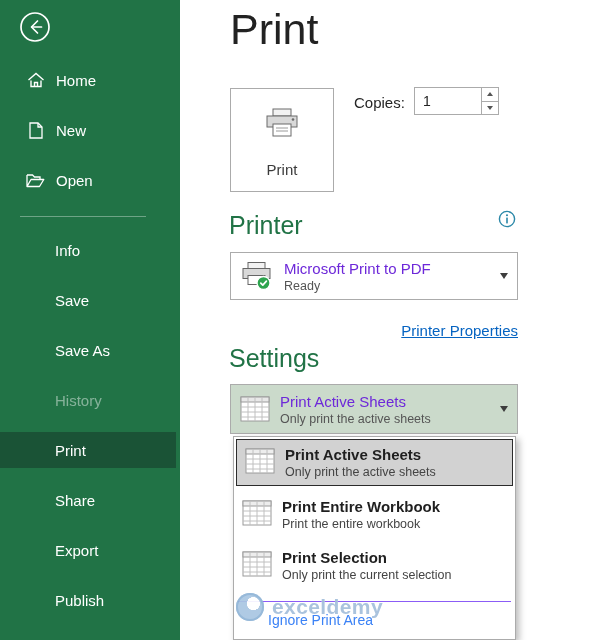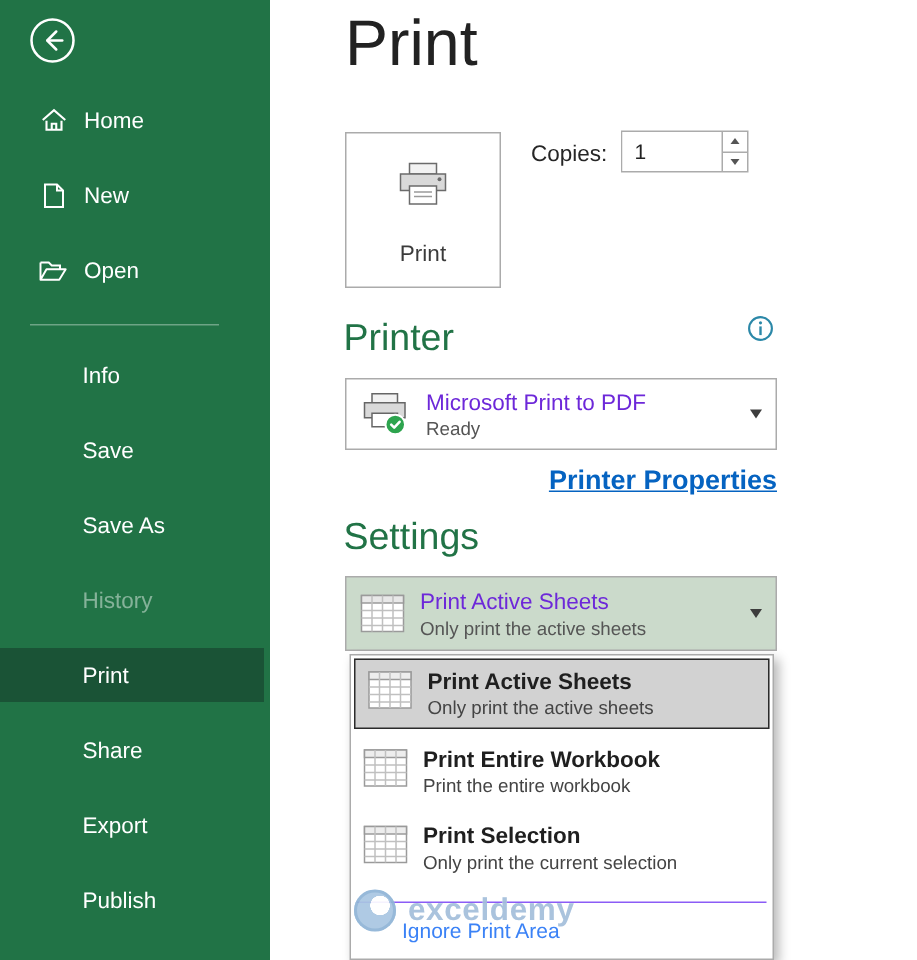--- a/index.html
+++ b/index.html
@@ -94,23 +94,23 @@
   .combo-title { font-size:15px; color:#6d28d9; line-height:19px; }
   .combo-sub { font-size:12.5px; color:#555; line-height:16px; }
   .chev {
     position:absolute; right:9px; top:50%; margin-top:-3px;
     width:0; height:0;
     border-left:4.5px solid transparent; border-right:4.5px solid transparent;
     border-top:6px solid #3d3d3d;
   }
 
   .properties-link {
-    position:absolute; right:93px; top:310px;
-    font-size:18px; color: var(--link-blue, #0563c1);
-    text-decoration:underline; cursor:pointer;font-weight:bold;
+    position:absolute; right:93px; top:322px;
+    font-size:15px; color: var(--link-blue, #0563c1);
+    text-decoration:underline; cursor:pointer;
   }
 
   
   .menu {
     position:absolute; left:233px; top:436px;
     width:283px; height:204px;
     background:#fff; border:1px solid #ababab;
     box-shadow:3px 3px 7px rgba(0,0,0,0.28);
     z-index:4;
   }

